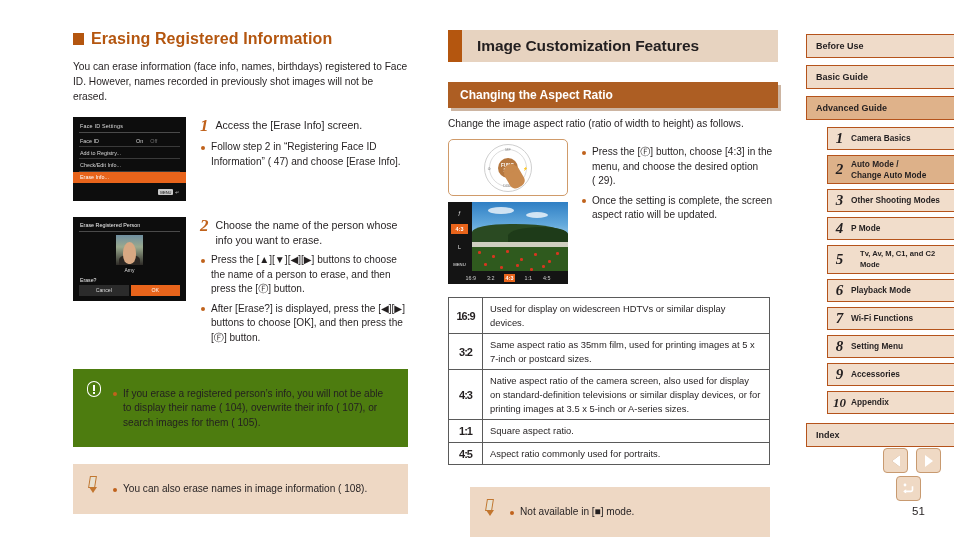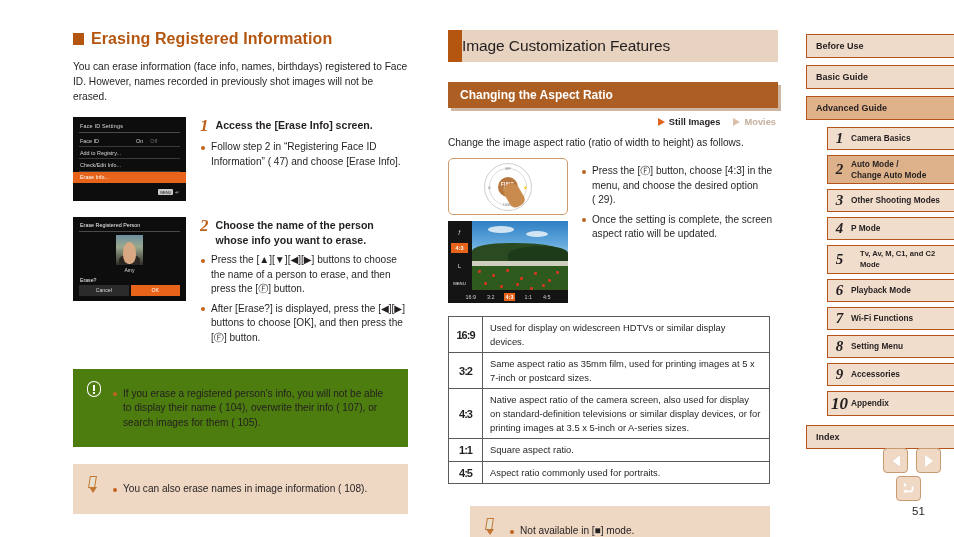--- a/index.html
+++ b/index.html
@@ -23,21 +23,21 @@
 
   .body-text { font-size:10.2px; line-height:15px; color:#231f20; }
 
   
   .step-row { display:flex; margin-top:13px; }
   .shot-col { width:113px; flex:0 0 113px; }
   .step-col { flex:1; padding-left:14px; }
 
   .step-head { display:flex; align-items:flex-start; gap:7px; }
   .step-num { font-size:17px; font-weight:bold; color:#c0621c; line-height:1; font-style:italic; font-family:"Liberation Serif", serif; }
-  .step-title { font-size:10.6px; font-weight:bold; line-height:14.5px; padding-top:1px; }
+  .step-title { font-size:10.6px; font-weight:normal; line-height:14.5px; padding-top:1px; }
 
   ul.bullets { list-style:none; margin:6px 0 0 0; padding:0; }
   ul.bullets li { position:relative; padding-left:11px; font-size:10.1px; line-height:14.6px; margin-bottom:5px; }
   ul.bullets li:before {
     content:""; position:absolute; left:1px; top:5.5px;
     width:4px; height:4px; border-radius:50%; background:#c0621c;
   }
 
   
   .cam { background:#0d0d0d; width:113px; height:84px; position:relative; color:#e8e8e8; }
@@ -78,21 +78,21 @@
 
   .ico-pencil { width:12px; height:17px; position:relative; }
   .ico-pencil .shaft { position:absolute; left:2px; top:0; width:7px; height:12px; background:#e8e0cf; border:1.2px solid #c2762f; transform:skewX(-9deg); }
   .ico-pencil .tip { position:absolute; left:2px; top:11px; width:0;height:0; border-left:4.5px solid transparent; border-right:4.5px solid transparent; border-top:6px solid #c2762f; }
 
   
   .col-mid { position:absolute; left:448px; top:30px; width:330px; }
 
   .chapter-bar { background:#e7d3c0; display:flex; align-items:center; height:32px; }
   .chapter-mark { width:14px; height:32px; background:#b4560f; flex:0 0 auto; }
-  .chapter-title { font-size:15.5px; font-weight:normal; color:#231f20; letter-spacing:-.1px;text-align:center; }
+  .chapter-title { font-size:15.5px; font-weight:bold; color:#231f20; padding-left:15px; letter-spacing:-.1px;text-align:center; }
 
   .section-bar { background:#ad5e23; color:#fff; font-size:12px; font-weight:bold; padding:6px 0 6px 12px; margin-top:20px; position:relative; }
   .section-bar:after { content:""; position:absolute; right:-3px; top:3px; bottom:-3px; width:3px; background:#cdb5a2; }
   .section-bar:before { content:""; position:absolute; left:3px; right:-3px; bottom:-3px; height:3px; background:#cdb5a2; }
 
   .tagline { display:flex; justify-content:flex-end; align-items:center; gap:13px; margin-top:9px; padding-right:2px; }
   .tag { display:flex; align-items:center; gap:4px; font-size:9.3px; font-weight:bold; }
   .tri { width:0;height:0;border-left:7px solid #e0661e; border-top:4.5px solid transparent; border-bottom:4.5px solid transparent; }
   .tri.dim { border-left-color:#d9c0ad; }
   .tag.dim { color:#c4ae9c; }
@@ -260,30 +260,20 @@
 
   <div class="col-mid">
 
     <div class="chapter-bar">
       <span class="chapter-mark"></span>
       <span class="chapter-title">Image Customization Features</span>
     </div>
 
     <div class="section-bar">Changing the Aspect Ratio</div>
 
-    <div class="tagline">
-      <span class="tag">
-        <span class="tri"></span>
-        <span>Still Images</span>
-      </span>
-      <span class="tag dim">
-        <span class="tri dim"></span>
-        <span>Movies</span>
-      </span>
-    </div>
 
     <div class="lead">Change the image aspect ratio (ratio of width to height) as follows.</div>
 
     <div class="mid-row">
       <div class="mid-figs">
 
         <div class="dial-box">
           <div class="dial">
             <span class="ring2"></span>
             <span class="lbl t">MF</span>
@@ -419,21 +409,21 @@
     </div>
     <div class="nav-ch">
       <span class="nav-n">8</span>
       <span class="nav-l">Setting Menu</span>
     </div>
     <div class="nav-ch">
       <span class="nav-n">9</span>
       <span class="nav-l">Accessories</span>
     </div>
     <div class="nav-ch">
-      <span class="nav-n" style="font-size:17px;">10</span>
+      <span class="nav-n" style="font-size:13px;">10</span>
       <span class="nav-l">Appendix</span>
     </div>
 
     <div class="nav-index">Index</div>
   </div>
 
   <div class="pager">
     <div class="pbtn">
       <span class="arrow-l"></span>
     </div>

